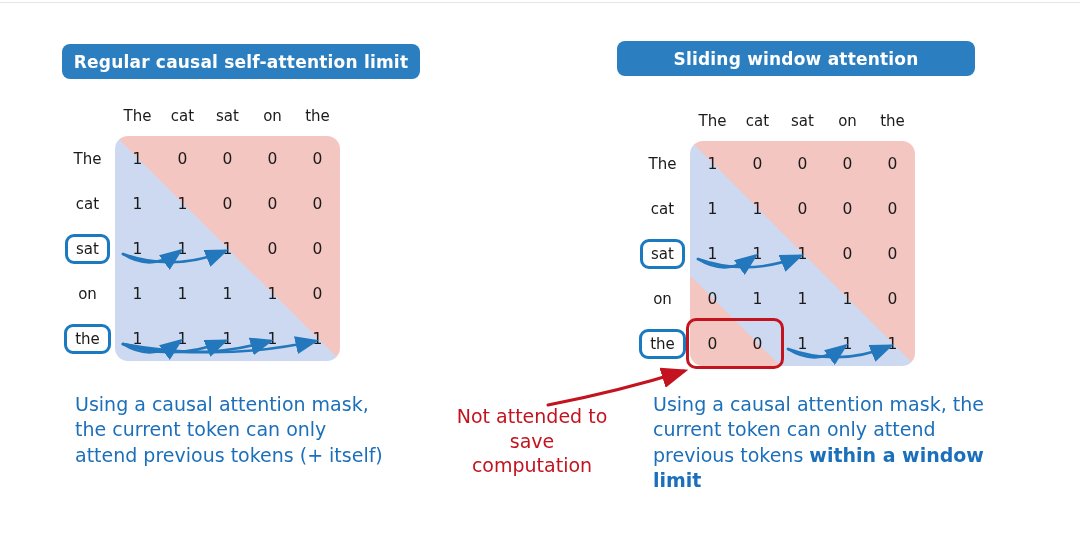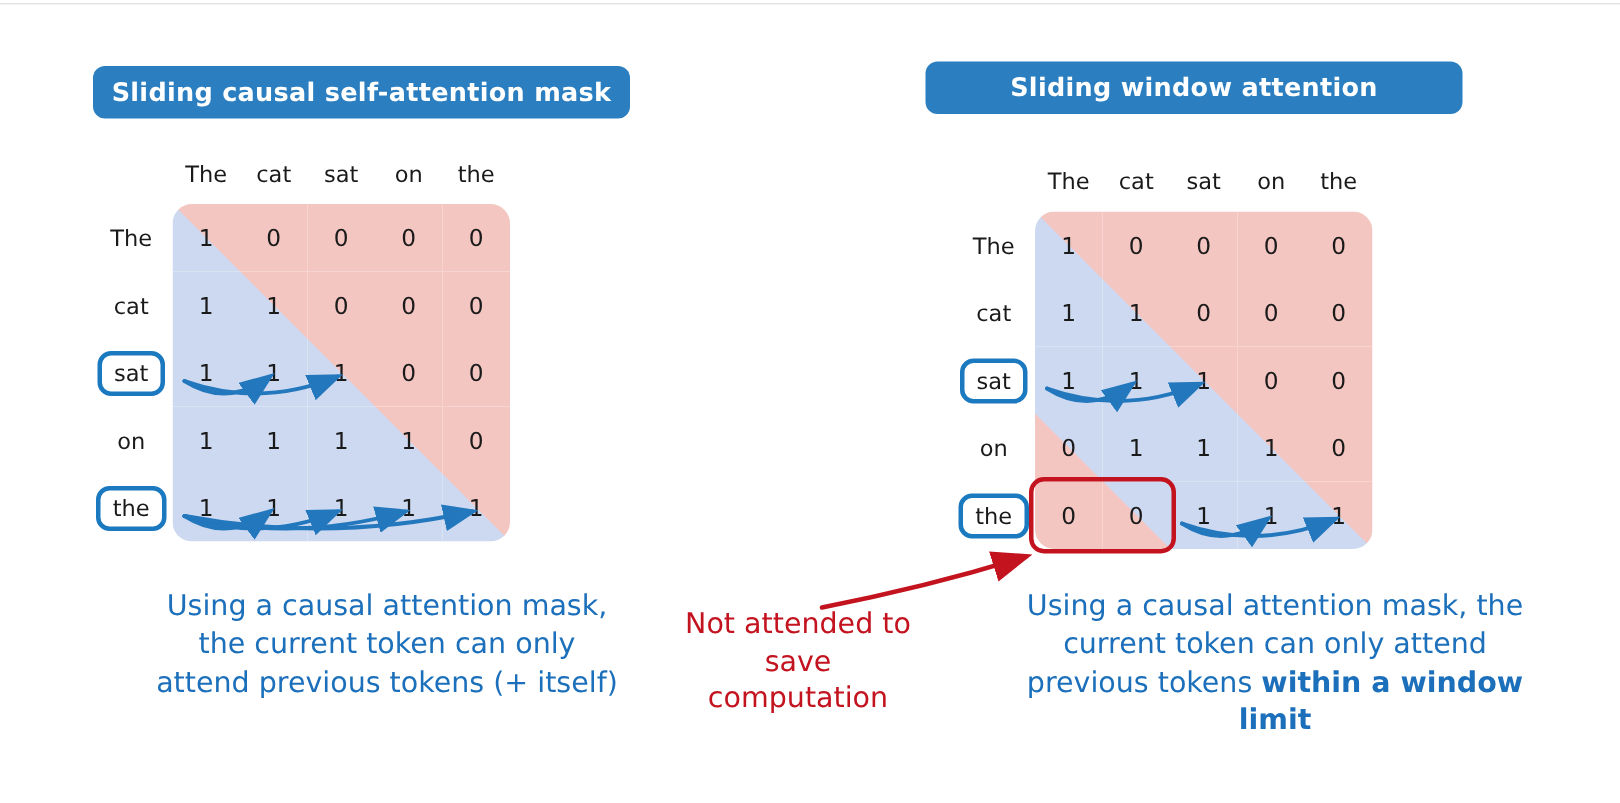--- a/index.html
+++ b/index.html
@@ -20,32 +20,32 @@
   .row-l .tok { font-size:15px; color:#1a1a1a; padding:3px 8px; border:3px solid transparent; border-radius:9px; }
   .row-l.boxed .tok { background:#ffffff; }
 
   .grid { position:absolute; width:225px; height:225px; border-radius:13px; overflow:hidden; }
   .cell { position:absolute; width:45px; height:45px; display:flex; align-items:center; justify-content:center;
           font-size:15.5px; color:#1a1a1a; }
 
   svg.arrows { position:absolute; overflow:visible; pointer-events:none; }
   .red-box { position:absolute; border:3.5px solid #c3131f; border-radius:10px; pointer-events:none; }
 
-  .caption { position:absolute; text-align:center; font-size:19px; line-height:1.34;margin-left:27px; }
+  .caption { position:absolute; font-size:19px; line-height:1.34; }
   .annotation { position:absolute; text-align:center; font-size:19px; line-height:1.3; }
   .annotation-arrow { position:absolute; overflow:visible; pointer-events:none; }
 </style>
 </head>
 <body>
 
 <div class="canvas">
   <div class="hairline"></div>
 
   <div class="banner" id="banner-left" style="left: 62px; top: 44px; width: 358px; background: rgb(43, 127, 192); color: rgb(255, 255, 255);">
-    <span>Sliding causal self-attention mask</span>
+    <span>Regular causal self-attention limit</span>
   </div>
 
   <div class="matrix-wrap" id="matrix-left" style="left:60px; top:96px; width:280px; height:265px;">
     <div class="col-headers" style="left: 55px; top: 0px;">
         <div class="col-h">The</div>
         <div class="col-h">cat</div>
         <div class="col-h">sat</div>
         <div class="col-h">on</div>
         <div class="col-h">the</div>
       </div>

